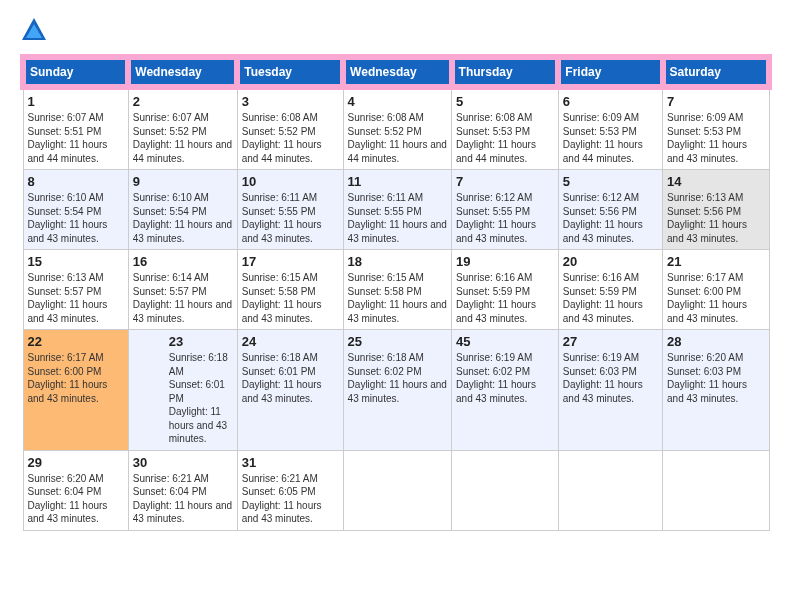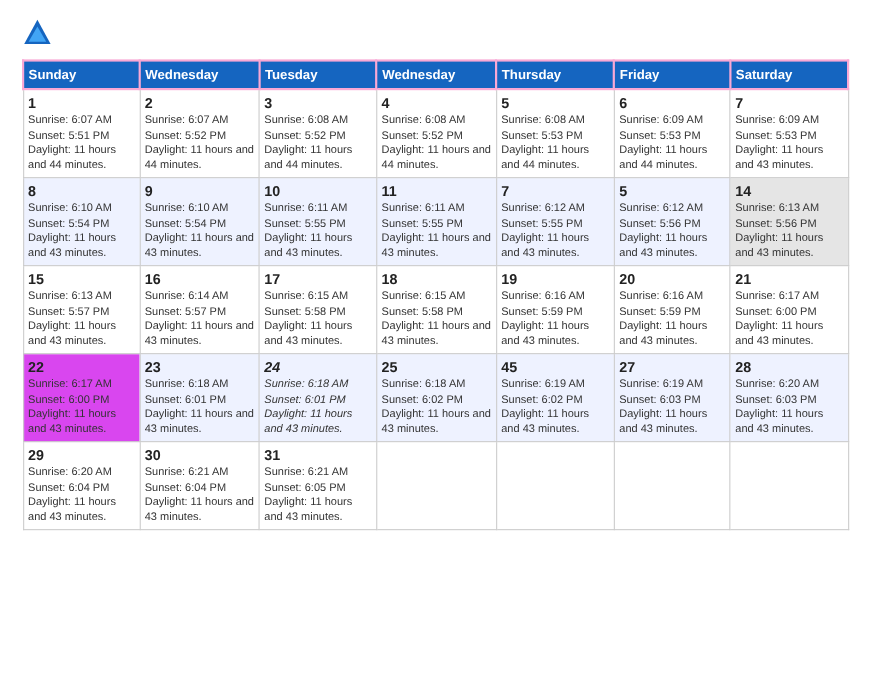--- a/index.html
+++ b/index.html
@@ -61,21 +61,21 @@
       border-collapse: collapse;
       font-size: 10.5px;
     }
     .calendar thead th {
       background: #1565c0;
       color: #fff;
       padding: 5px 4px;
       text-align: left;
       font-size: 12px;
       font-weight: bold;
-      border: 2px solid #f9a8d4;
+      border: 6px solid #f9a8d4;
     }
     .calendar tbody td {
       border: 1px solid #ccc;
       vertical-align: top;
       padding: 4px 4px;
       width: 113px;
       height: 80px;
       background: #fff;
     }
     .calendar tbody tr:nth-child(even) td {
@@ -215,29 +215,29 @@
           <td>
             <span class="day-number">20</span>
             <div class="day-info">Sunrise: 6:16 AM<br>Sunset: 5:59 PM<br>Daylight: 11 hours and 43 minutes.</div>
           </td>
           <td>
             <span class="day-number">21</span>
             <div class="day-info">Sunrise: 6:17 AM<br>Sunset: 6:00 PM<br>Daylight: 11 hours and 43 minutes.</div>
           </td>
         </tr>
         <tr>
-          <td style="background: #d946ef;">
+          <td style="background: #fdba74;">
             <span class="day-number">22</span>
             <div class="day-info">Sunrise: 6:17 AM<br>Sunset: 6:00 PM<br>Daylight: 11 hours and 43 minutes.</div>
           </td>
-          <td style="background: rgb(238, 242, 255);">
+          <td style="background: rgb(238, 242, 255); padding-left: 40px;">
             <span class="day-number">23</span>
             <div class="day-info">Sunrise: 6:18 AM<br>Sunset: 6:01 PM<br>Daylight: 11 hours and 43 minutes.</div>
           </td>
-          <td style="background: rgb(238, 242, 255); font-style: italic;">
+          <td style="background: rgb(238, 242, 255);">
             <span class="day-number">24</span>
             <div class="day-info">Sunrise: 6:18 AM<br>Sunset: 6:01 PM<br>Daylight: 11 hours and 43 minutes.</div>
           </td>
           <td style="background: rgb(238, 242, 255);">
             <span class="day-number">25</span>
             <div class="day-info">Sunrise: 6:18 AM<br>Sunset: 6:02 PM<br>Daylight: 11 hours and 43 minutes.</div>
           </td>
           <td style="background: rgb(238, 242, 255);">
             <span class="day-number">45</span>
             <div class="day-info">Sunrise: 6:19 AM<br>Sunset: 6:02 PM<br>Daylight: 11 hours and 43 minutes.</div>

